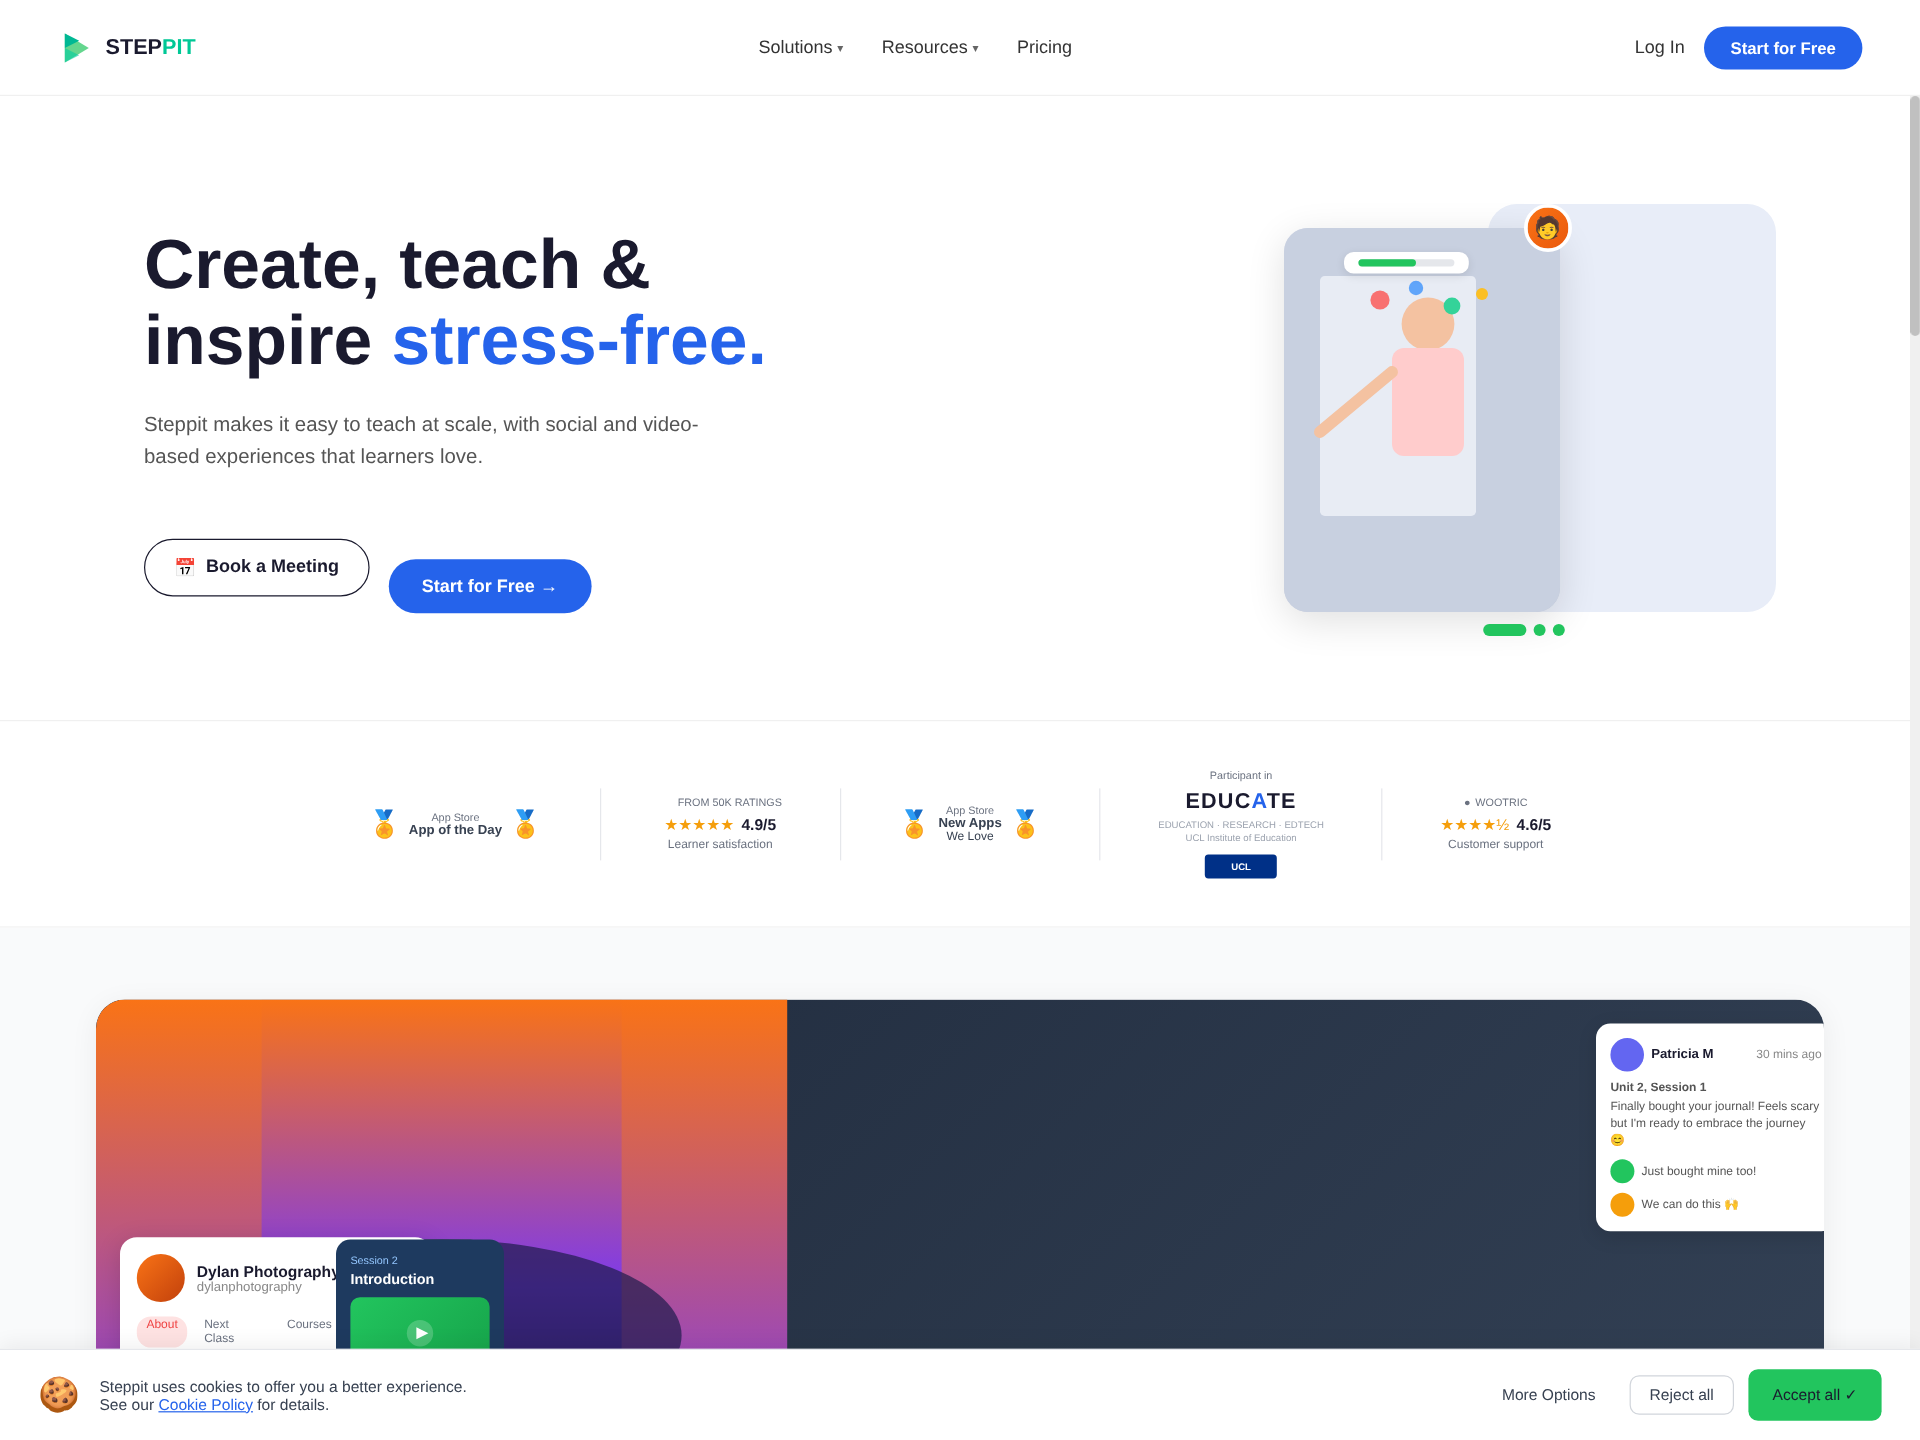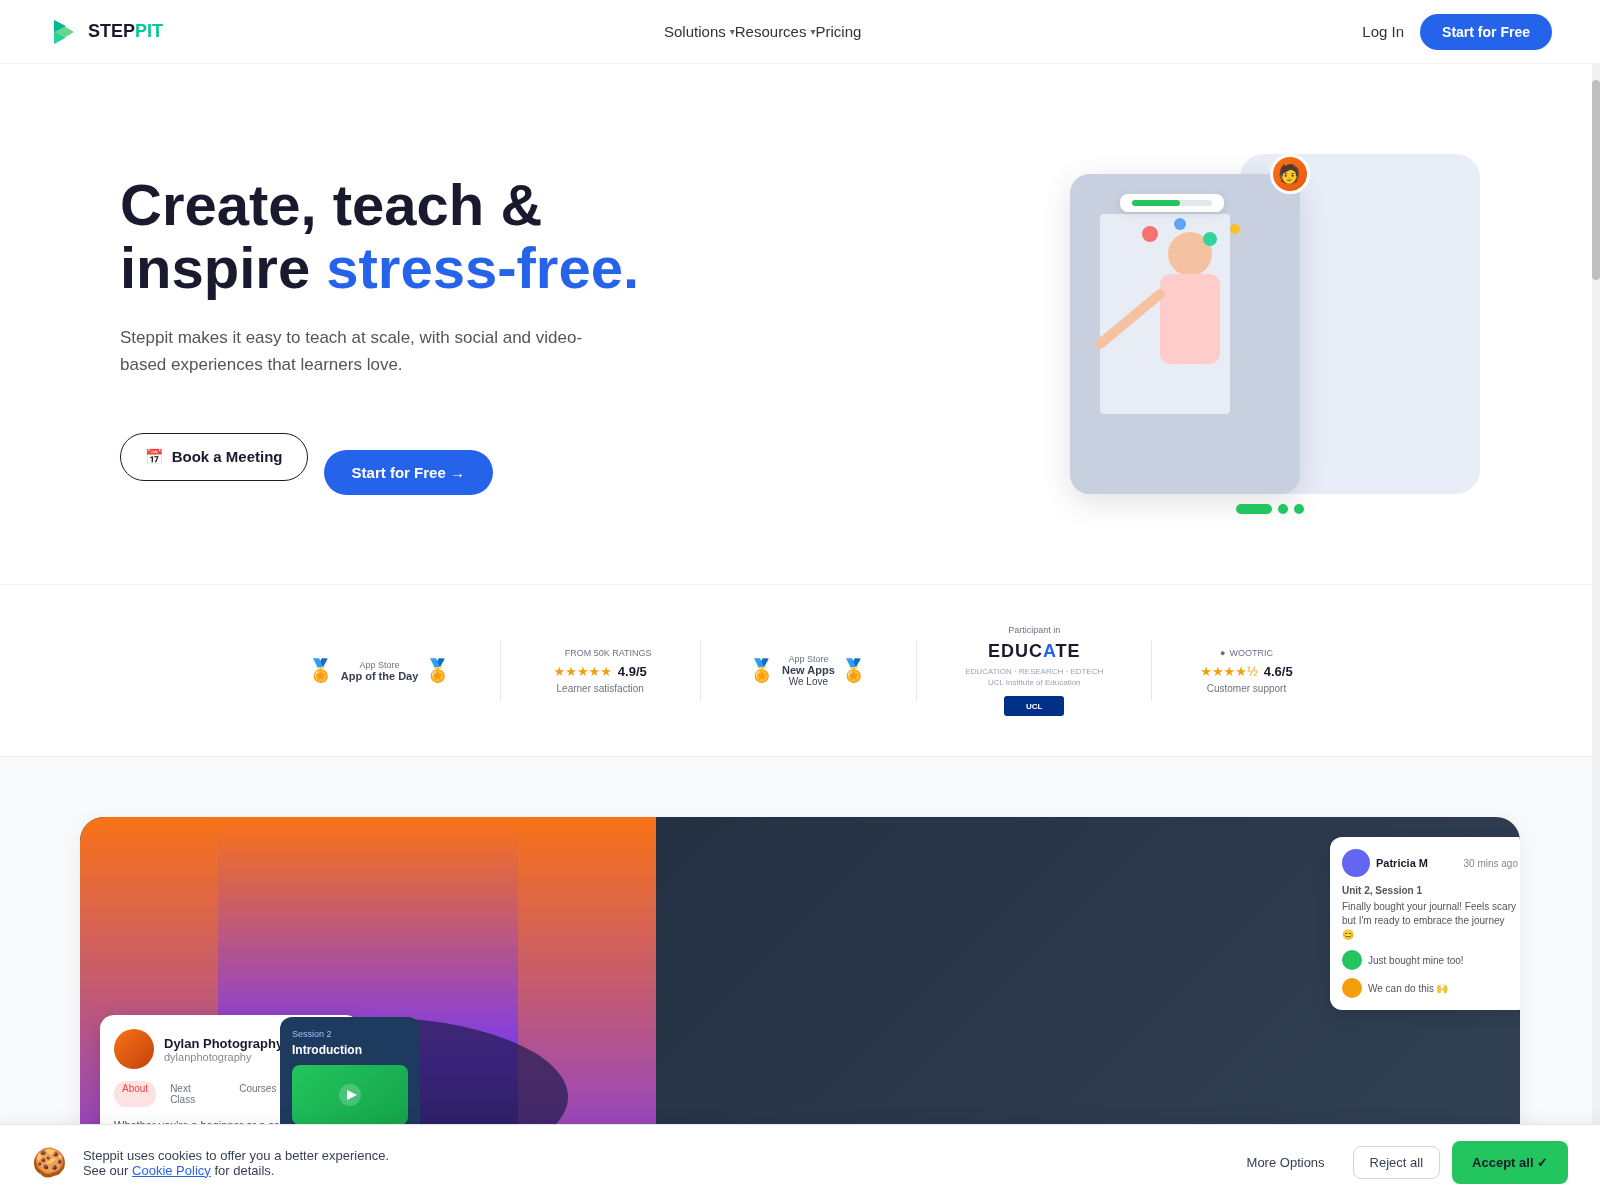--- a/index.html
+++ b/index.html
@@ -1,28 +1,28 @@
 <!DOCTYPE html>
 <html><head>
   <meta charset="utf-8">
   <style>
     * { margin: 0; padding: 0; box-sizing: border-box; }
     body { font-family: -apple-system, BlinkMacSystemFont, 'Segoe UI', sans-serif; background: #fff; color: #1a1a2e; overflow-x: hidden; }
 
     
     nav {
       display: flex; align-items: center; justify-content: space-between;
-      padding: 0 48px; height: 64px; background: #fff;
+      padding: 0 48px; height: 80px; background: #fff;
       border-bottom: 1px solid #f0f0f0; position: sticky; top: 0; z-index: 100;
     }
     .nav-logo { display: flex; align-items: center; gap: 8px; text-decoration: none; }
     .logo-icon { width: 32px; height: 32px; }
     .logo-text { font-size: 18px; font-weight: 700; color: #1a1a2e; }
     .logo-text span { color: #00c896; }
-    .nav-links { display: flex; align-items: center; }
+    .nav-links { display: flex; align-items: center; gap: 32px; }
     .nav-link { font-size: 15px; color: #333; text-decoration: none; display: flex; align-items: center; gap: 4px; cursor: pointer; }
     .nav-chevron { font-size: 10px; color: #666; }
     .nav-actions { display: flex; align-items: center; gap: 16px; }
     .btn-login { font-size: 15px; color: #333; text-decoration: none; cursor: pointer; }
     .btn-start-nav {
       background: #2563eb; color: #fff; border: none; border-radius: 24px;
       padding: 10px 22px; font-size: 14px; font-weight: 600; cursor: pointer;
     }
 
     
@@ -138,21 +138,21 @@
       box-shadow: 0 -4px 16px rgba(0,0,0,0.06);
     }
     .cookie-left { display: flex; align-items: center; gap: 16px; }
     .cookie-icon { font-size: 28px; }
     .cookie-text { font-size: 13px; color: #374151; }
     .cookie-text a { color: #2563eb; }
     .cookie-actions { display: flex; align-items: center; gap: 12px; }
     .btn-more { font-size: 13px; color: #374151; background: none; border: none; cursor: pointer; padding: 8px 16px; border-radius: 8px; }
     .btn-reject { font-size: 13px; color: #374151; background: none; border: 1.5px solid #d1d5db; border-radius: 8px; padding: 8px 16px; cursor: pointer; }
     .btn-accept {
-      font-size: 13px; font-weight: 700; color: #1a1a2e;
+      font-size: 13px; font-weight: 400; color: #1a1a2e;
       background: #22c55e; border: none; border-radius: 8px;
       padding: 14px 20px; cursor: pointer; display: flex; align-items: center; gap: 6px;
     }
 
     
     .scrollbar {
       position: fixed; right: 0; top: 0; bottom: 0;
       width: 8px; background: #f0f0f0;
     }
     .scrollbar-thumb {

